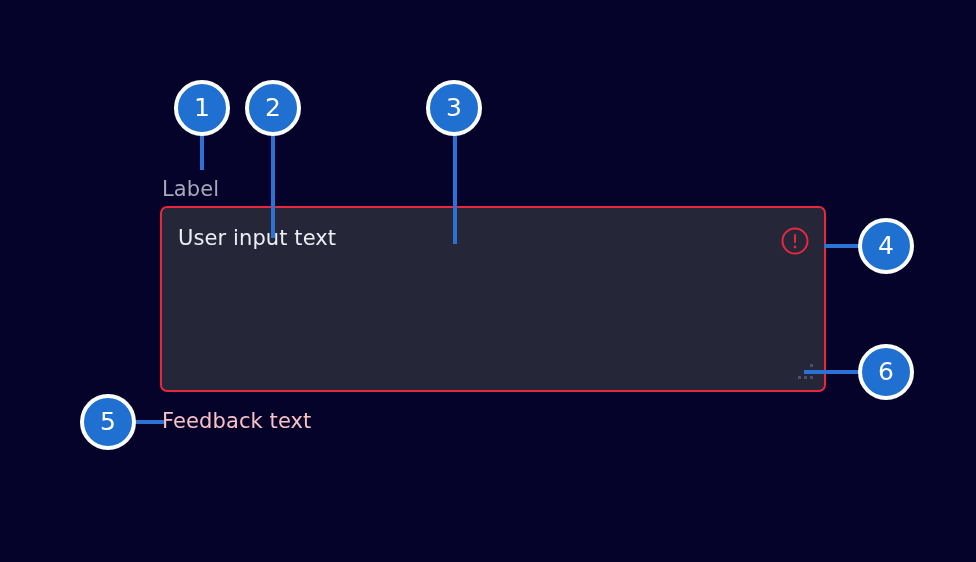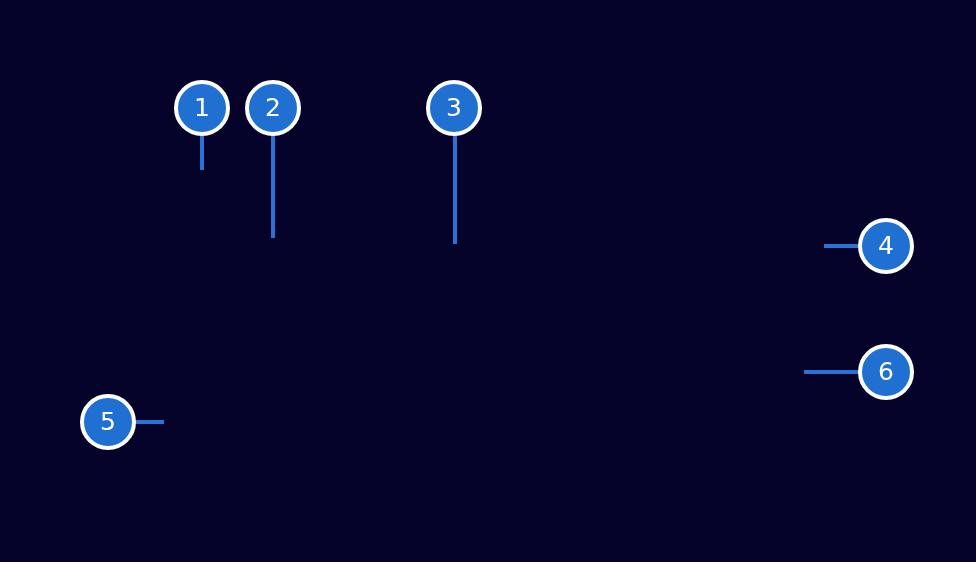--- a/index.html
+++ b/index.html
@@ -127,21 +127,50 @@
 
 <div id="stage">
 
   <div class="leader v" style="left:200px; top:128px; height:42px;"></div>
   <div class="leader v" style="left:271px; top:128px; height:110px;"></div>
   <div class="leader v" style="left:453px; top:128px; height:116px;"></div>
   <div class="leader h" style="left:824px; top:244px; width:38px;"></div>
   <div class="leader h" style="left:130px; top:420px; width:34px;"></div>
   <div class="leader h" style="left:804px; top:370px; width:58px;"></div>
 
+  <div class="field-group">
 
+    <div class="field-label">Label</div>
+
+    <div class="textarea-shell">
+
+      <div class="textarea-value">User input text</div>
+
+      <div class="status-icon">
+        <svg width="30" height="30" viewBox="0 0 30 30" aria-hidden="true">
+          <circle cx="15" cy="15" r="12.5" fill="none" stroke="#e8273f" stroke-width="2"></circle>
+          <rect x="14" y="8" width="2" height="9" rx="1" fill="#e8273f"></rect>
+          <circle cx="15" cy="21" r="1.4" fill="#e8273f"></circle>
+        </svg>
+      </div>
+
+      <div class="resize-grip">
+        <svg width="18" height="18" viewBox="0 0 18 18" aria-hidden="true">
+          <rect x="13" y="1" width="3" height="3" fill="#4e4e68"></rect>
+          <rect x="7" y="7" width="3" height="3" fill="#4e4e68"></rect>
+          <rect x="13" y="7" width="3" height="3" fill="#4e4e68"></rect>
+          <rect x="1" y="13" width="3" height="3" fill="#4e4e68"></rect>
+          <rect x="7" y="13" width="3" height="3" fill="#4e4e68"></rect>
+          <rect x="13" y="13" width="3" height="3" fill="#4e4e68"></rect>
+        </svg>
+      </div>
+    </div>
+  </div>
+
+  <div class="feedback-text">Feedback text</div>
 
   <div class="callout" style="left:174px; top:80px;">1</div>
 
   <div class="callout" style="left:245px; top:80px;">2</div>
 
   <div class="callout" style="left:426px; top:80px;">3</div>
 
   <div class="callout" style="left:858px; top:218px;">4</div>
 
   <div class="callout" style="left:80px; top:394px;">5</div>

